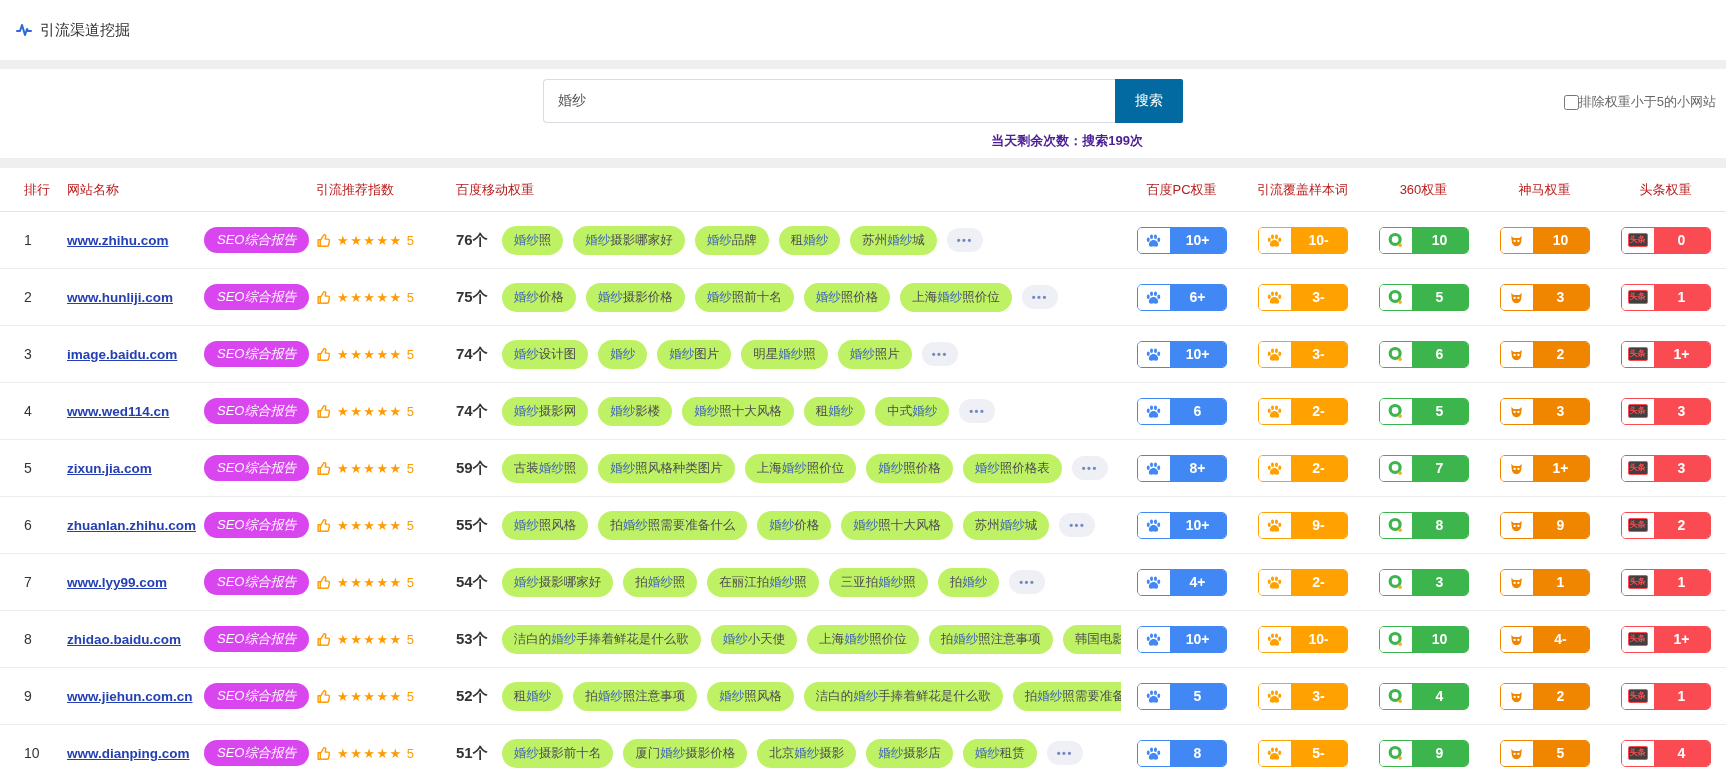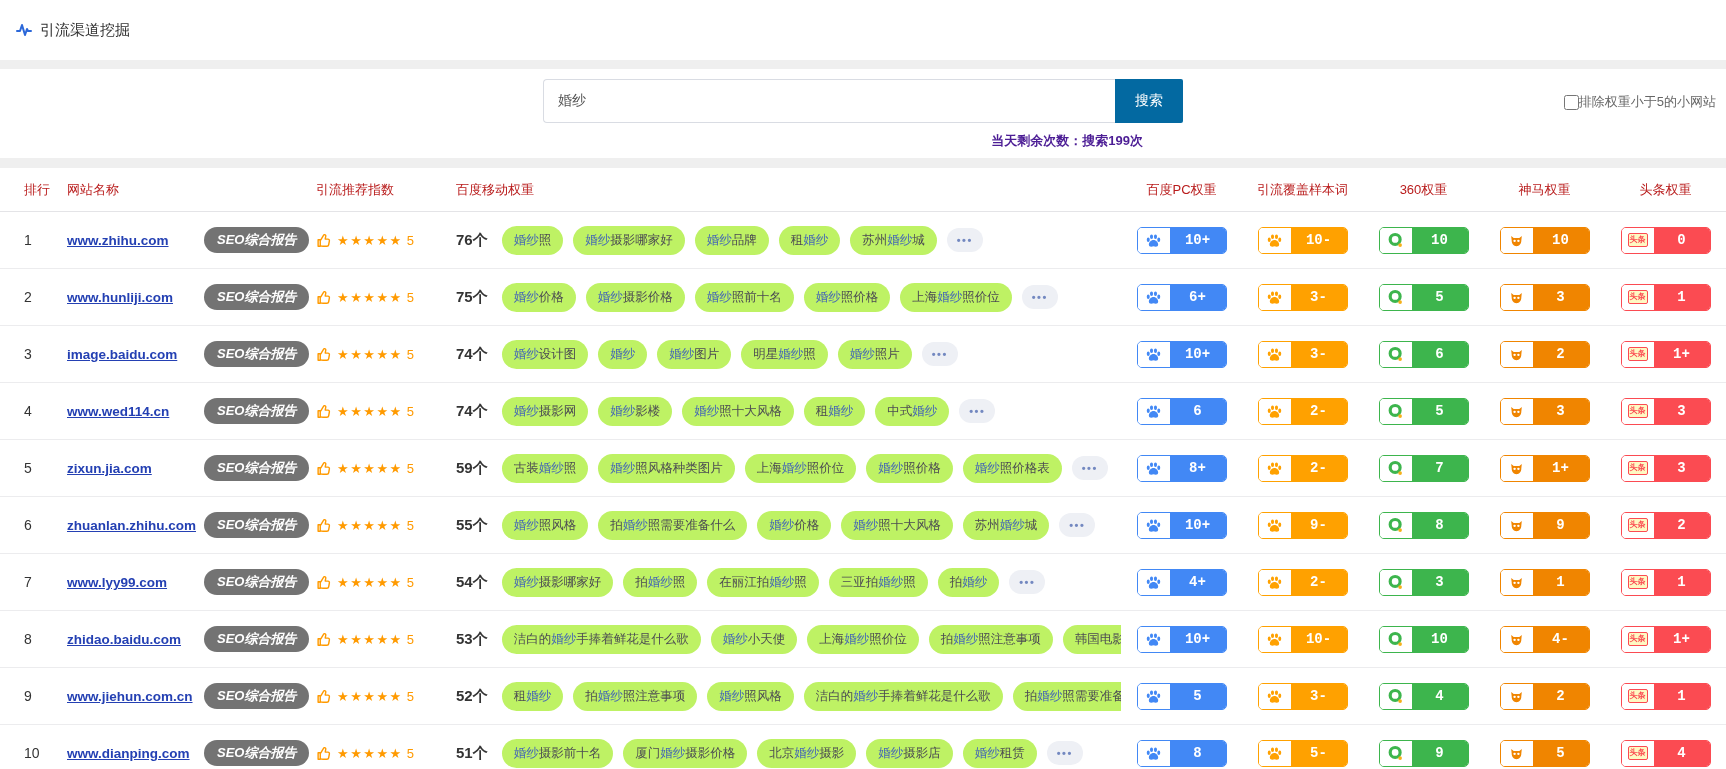--- a/index.html
+++ b/index.html
@@ -52,55 +52,55 @@
   .thead{ height:44px; border-bottom:1px solid #e4e4e7; color:#b91c1c; font-size:13px; }
   .thead .wcol{ text-align:center; }
   .tr{ height:57px; border-bottom:1px solid #ececee; }
   .td{ overflow:hidden; white-space:nowrap; }
   .c-rank{ font-size:14px; color:#333; }
   .site{
     color:#2440b3; font-weight:bold; font-size:13.5px; text-decoration:underline;
     cursor:pointer;
   }
   .seo-btn{
-    background:#737373; color:#fff; border:none; border-radius:14px;
-    height:26px; padding:0 13px; font-size:13px; font-weight:bold; font-style:italic;
+    background:#d946ef; color:#fff; border:none; border-radius:14px;
+    height:26px; padding:0 13px; font-size:13px; font-weight:normal; font-style:italic;
     cursor:pointer; font-family:inherit;
   }
   .c-rate{ display:flex; align-items:center; gap:4px; color:#ff9a00; }
   .c-rate .stars{ font-size:13px; letter-spacing:1.5px; }
   .c-rate .score{ font-size:13px; }
   .c-kw{ display:flex; align-items:center; }
   .kcount{ font-size:15px; font-weight:bold; color:#333; margin-right:14px; }
   .kw{
     display:inline-block; background:#bef264; color:#4b4b52; font-size:12.5px;
     padding:6px 12px; border-radius:15px; margin-right:10px; cursor:pointer;
   }
   .kw .hl{ color:#4567b5; font-style:normal; }
   .kw.more{
     color:#7388c0; background:#eef0f5; font-weight:bold; letter-spacing:1.5px;
     padding:6px 10px; font-size:11px;
   }
-  .wcell{ display:flex; justify-content:center;font-family:Liberation Mono, monospace; }
+  .wcell{ display:flex; justify-content:center; }
   .badge{
     display:inline-flex; align-items:stretch; width:90px; height:27px;
     border:1px solid; border-radius:5px; overflow:hidden; background:#fff;
   }
   .badge .ic{ width:32px; display:flex; align-items:center; justify-content:center; background:#fff; }
   .badge .num{
     flex:1; display:flex; align-items:center; justify-content:center;
     color:#fff; font-weight:bold; font-size:14px;
   }
   .b-pc{ border-color:#4288f5; }      .b-pc .ic{ color:#4288f5; }      .b-pc .num{ background:#4288f5; }
   .b-mob{ border-color:#ffa100; }     .b-mob .ic{ color:#ffa100; }     .b-mob .num{ background:#ffa100; }
   .b-360{ border-color:#3db54d; }     .b-360 .ic{ color:#3db54d; }     .b-360 .num{ background:#3db54d; }
   .b-sm{ border-color:#f08500; }      .b-sm .ic{ color:#f08500; }      .b-sm .num{ background:#f08500; }
   .b-tt{ border-color:#fb4b52; }      .b-tt .num{ background:#fb4b52; }
   .tt-logo{
-    border:1px solid #fb4b52; color:#fb4b52; background:#fef9c3;
+    border:1px solid #fb4b52; color:#fb4b52; background:#404040;
     font-size:8px; font-weight:bold; line-height:1; padding:2px 1px; border-radius:2px;
   }
 </style>
 </head>
 <body>
 
 <div class="titlebar">
   <span class="pulse">
     <svg width="16" height="16" viewBox="0 0 16 16" fill="none" stroke="currentColor" stroke-width="2" stroke-linejoin="round" stroke-linecap="round">
       <polyline points="1,9 4,9 6,3 9,13 11,7 12,9 15,9"></polyline>

